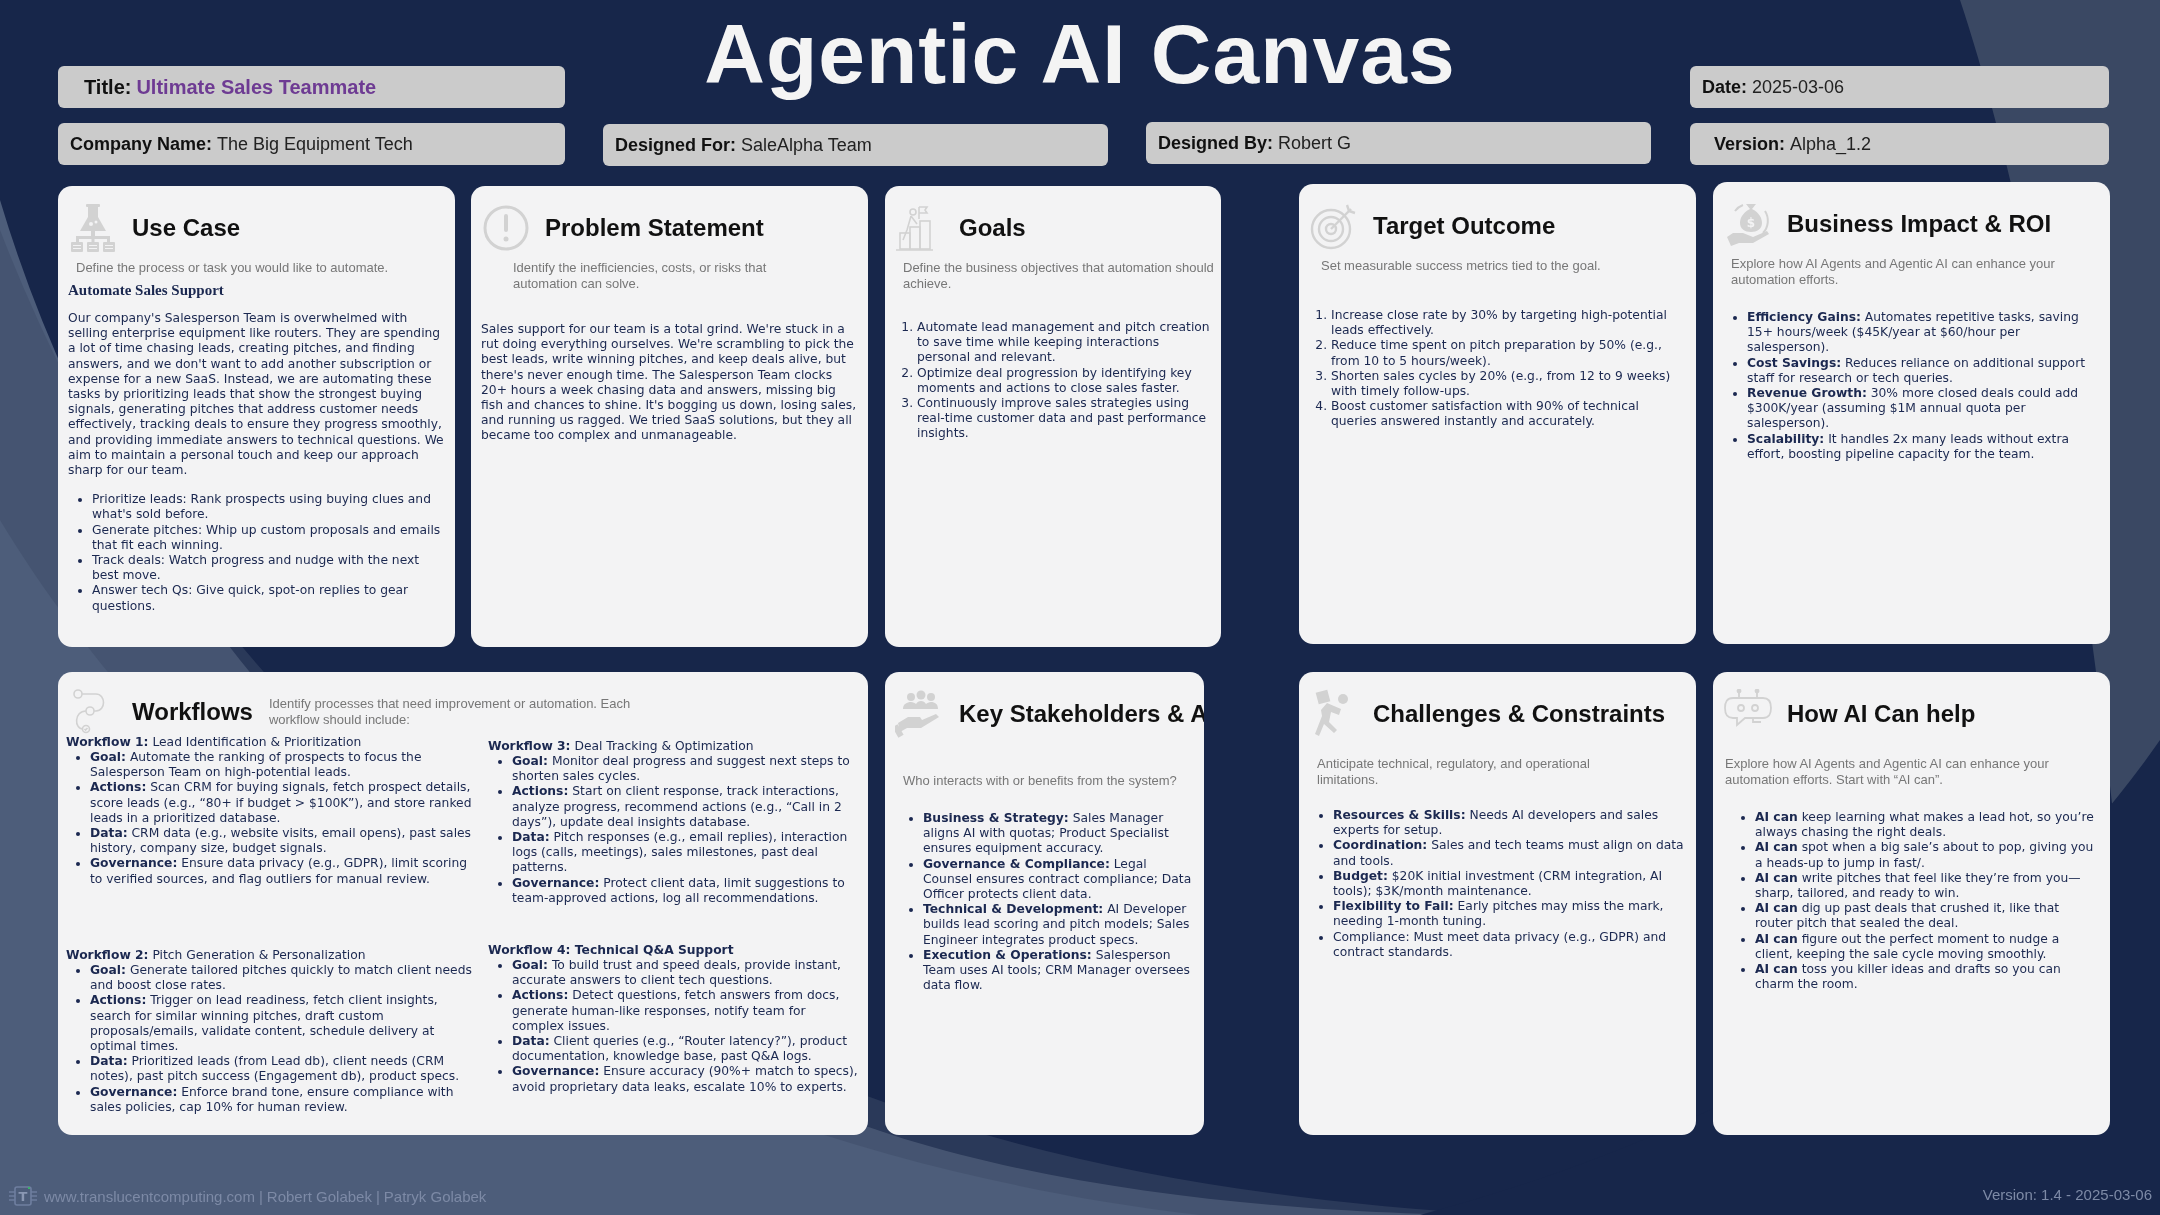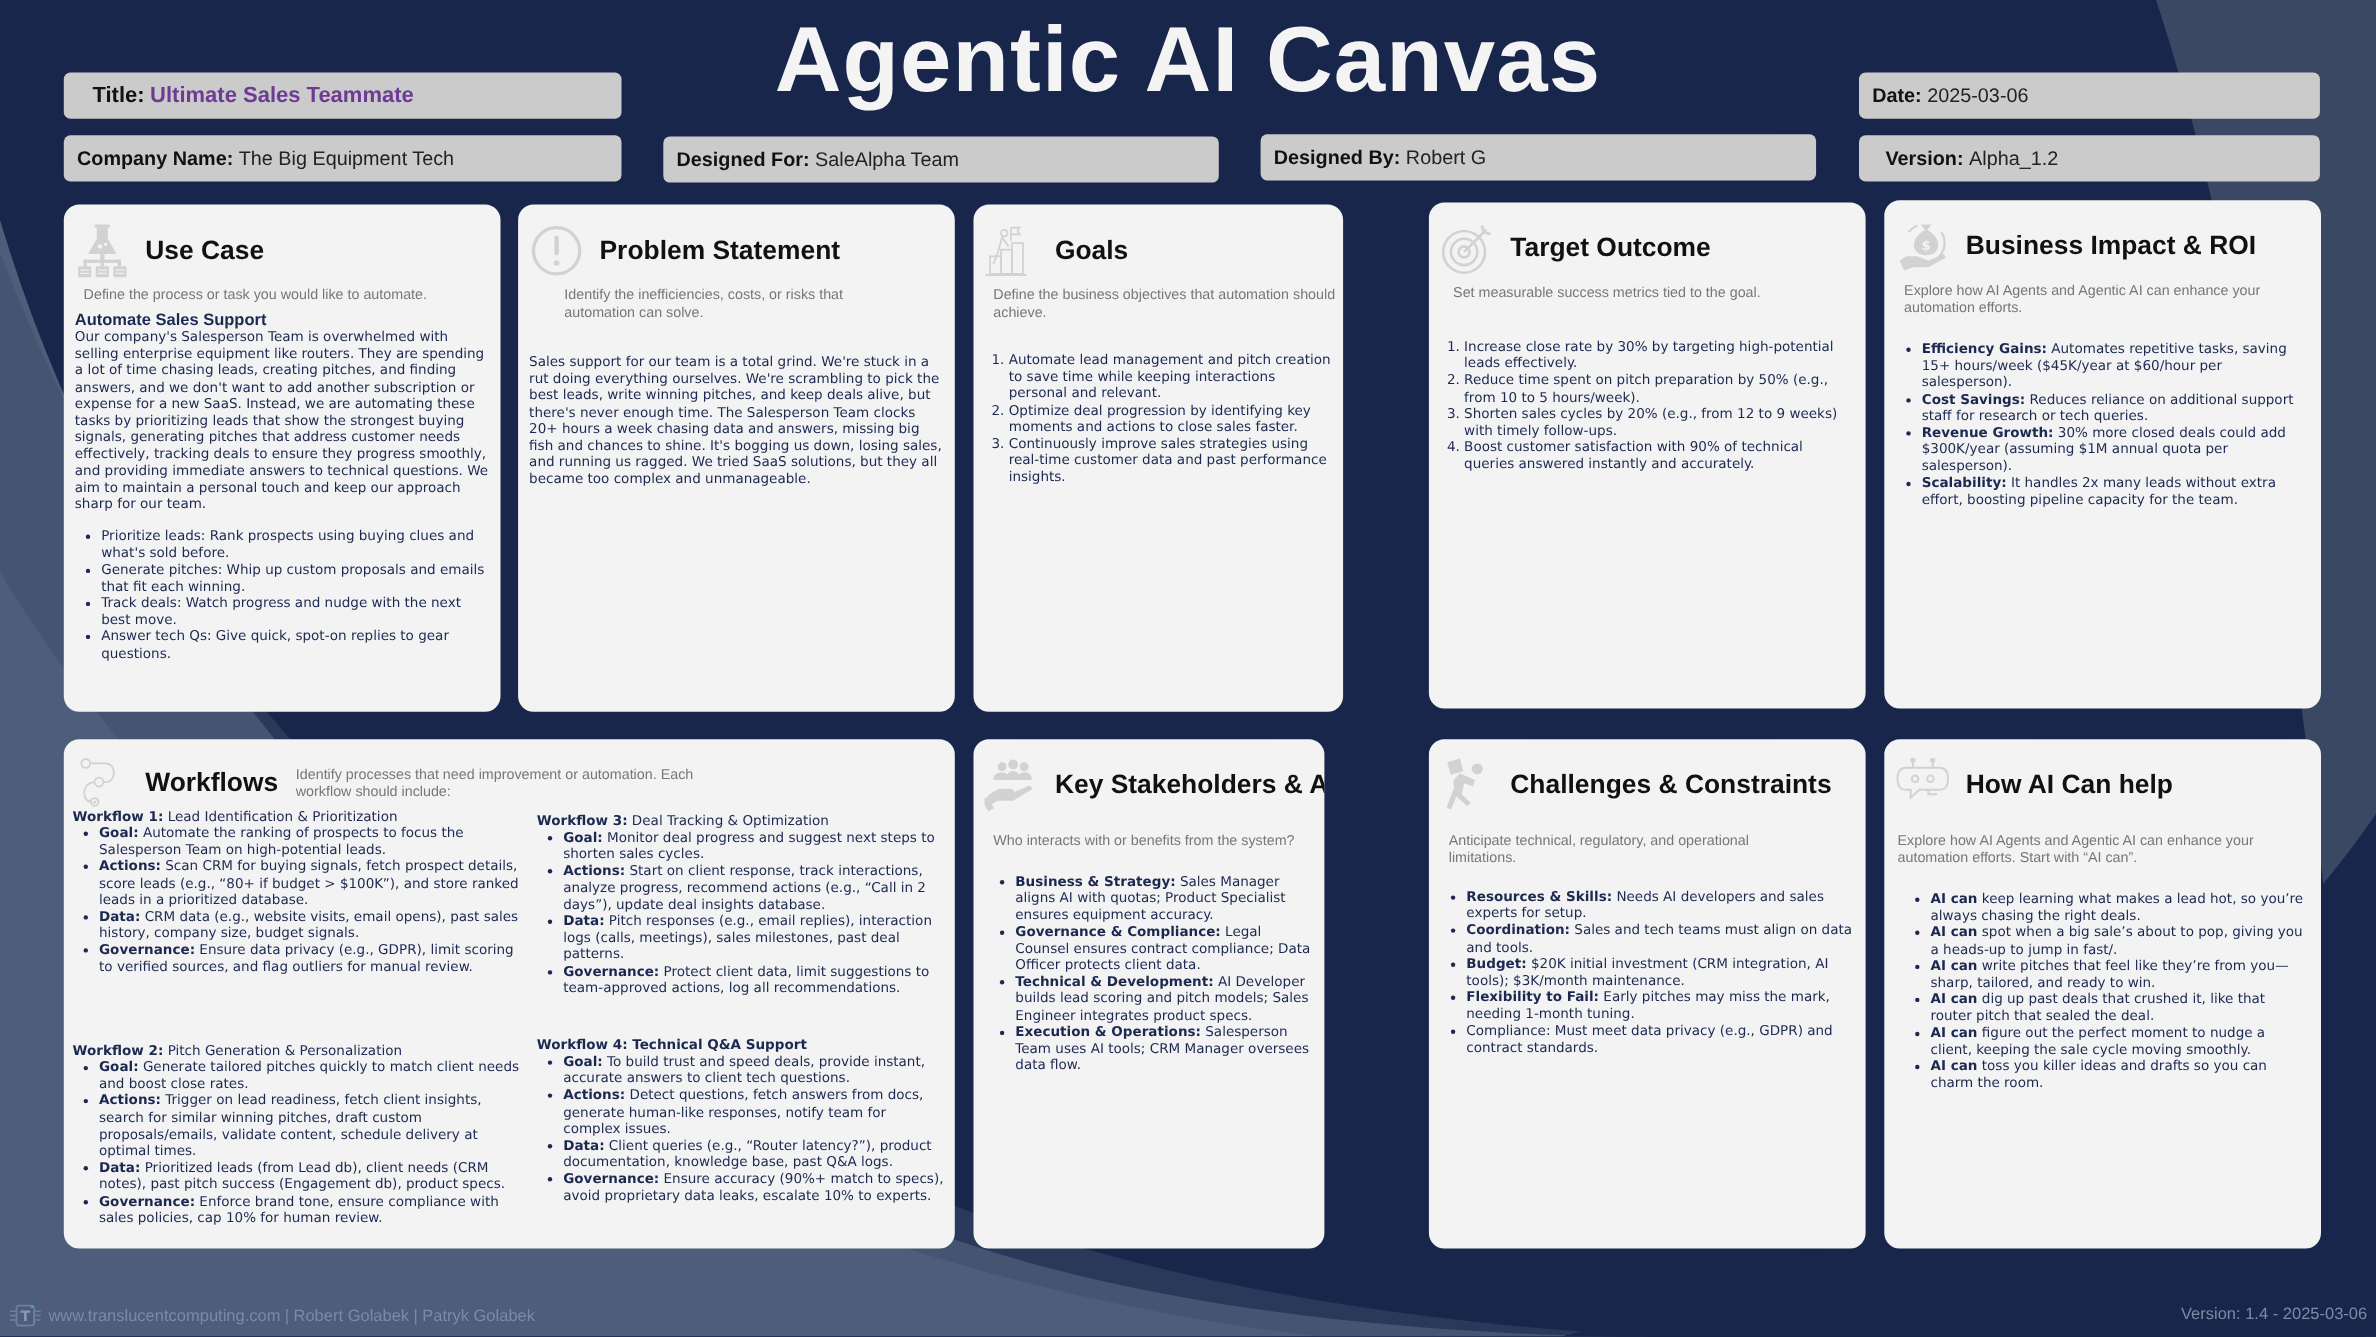--- a/index.html
+++ b/index.html
@@ -39,22 +39,22 @@
     white-space: nowrap;
   }
   .card-sub {
     font-family: "Liberation Sans", sans-serif; font-size: 13px; color: #777;
     line-height: 16px; margin: 4px 8px 0 8px;
   }
   .body-text {
     font-family: "DejaVu Sans", sans-serif; font-size: 12.3px; line-height: 15.2px; color: #1b2850;
   }
   .heading-strong {
-    font-family: Liberation Sans, sans-serif; font-weight: bold; font-size: 15px; color: #1b2850;
-    margin: 6px 0 0 0;
+    font-family: Liberation Serif, serif; font-weight: bold; font-size: 15px; color: #1b2850;
+    margin: 6px 0 12px 0;
   }
   ul.bl, ol.nl {
     font-family: "DejaVu Sans", sans-serif; font-size: 12.3px; line-height: 15.2px; color: #1b2850;
   }
   ul.bl { padding-left: 24px; }
   ol.nl { padding-left: 22px; }
   ul.bl li b, .wf-title b { font-weight: bold; }
   .wf-block { position: absolute; width: 410px; }
   .wf-title { font-size: 12.3px; line-height: 16px; color: #1b2850; font-family: "DejaVu Sans", sans-serif; }
   .wf-list { font-size: 11.6px; line-height: 15.6px; padding-left: 22px; }
@@ -304,21 +304,21 @@
             <circle cx="26" cy="6" r="4.5"></circle>
             <circle cx="36" cy="8" r="4"></circle>
             <path d="M8,20 c0,-5 4,-7 8,-7 c2,0 4,1 5,2 c1,-2 3,-3 5,-3 c2,0 4,1 5,3 c1,-1 3,-2 5,-2 c4,0 7,2 7,7 z"></path>
             <path d="M3,34 l10,-6 h12 l2,3 h-10 h10 l14,-6 l3,3 l-18,11 h-14 l-7,4 z"></path>
             <rect x="0" y="36" width="6" height="12" transform="rotate(-30 3 42)"></rect>
           </g>
         </svg>
     </span>
     <span class="card-title">Key Stakeholders &amp; Actors</span>
   </div>
-  <div class="card-sub" style="margin-top:14px;">Who interacts with or benefits from the system?</div>
+  <div class="card-sub" style="margin-top:31px;">Who interacts with or benefits from the system?</div>
   <ul class="bl" style="margin-top:22px; padding-left:28px;">
     <li><b>Business &amp; Strategy:</b><span> Sales Manager aligns AI with quotas; Product Specialist ensures equipment accuracy.</span></li>
     <li><b>Governance &amp; Compliance:</b><span> Legal Counsel ensures contract compliance; Data Officer protects client data.</span></li>
     <li><b>Technical &amp; Development:</b><span> AI Developer builds lead scoring and pitch models; Sales Engineer integrates product specs.</span></li>
     <li><b>Execution &amp; Operations:</b><span> Salesperson Team uses AI tools; CRM Manager oversees data flow.</span></li>
   </ul>
 </div>
 
 <div class="card" style="left:1299px; top:672px; width:397px; height:463px;">
   <div class="card-head">

